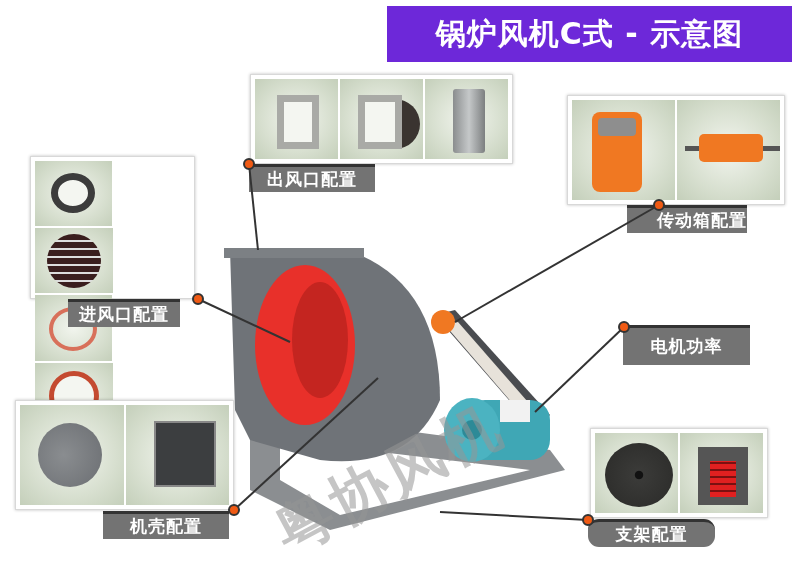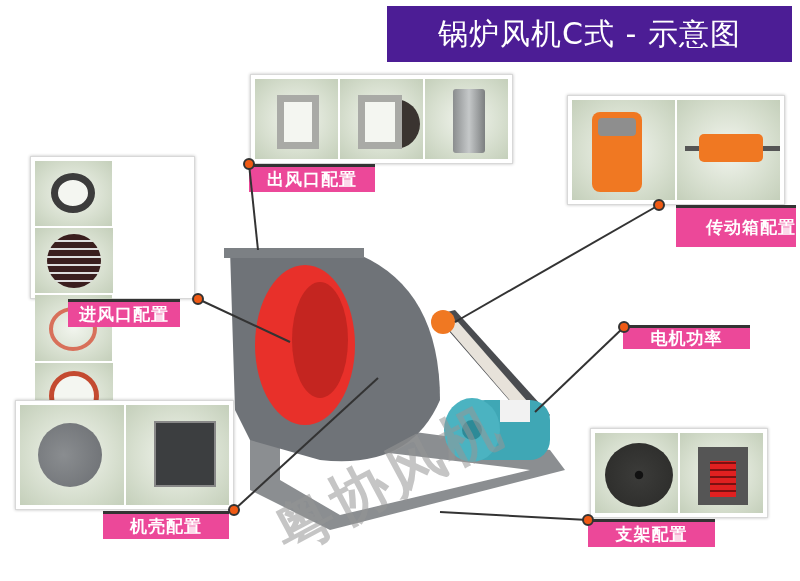--- a/index.html
+++ b/index.html
@@ -1,36 +1,36 @@
 <!DOCTYPE html>
 <html><head>
 <meta charset="utf-8">
 <style>
   * { box-sizing: border-box; margin: 0; padding: 0; }
   html, body { width: 800px; height: 581px; background: #ffffff; overflow: hidden; }
   body { position: relative; font-family: "DejaVu Sans", sans-serif; }
 
   .title-bar {
     position: absolute; left: 387px; top: 6px; width: 405px; height: 56px;
-    background: #4c1d95; color: #ffffff; display: flex; align-items: center; justify-content: center;
-    font-size: 30px; font-weight: normal; letter-spacing: 1px;
+    background: #6d28d9; color: #ffffff; display: flex; align-items: center; justify-content: center;
+    font-size: 30px; font-weight: bold; letter-spacing: 1px;
   }
 
   .panel {
     position: absolute; background: #ffffff; border: 1px solid #d8d8d8;
     box-shadow: 0 0 3px rgba(0,0,0,0.25); padding: 4px; display: flex; gap: 2px;
   }
   .panel.grid2x2 { flex-wrap: wrap; }
   .cell {
     flex: 1; position: relative; overflow: hidden;
     background: radial-gradient(ellipse at center, #f2f5ee 0%, #d7dfcf 60%, #c4cfba 100%);
   }
 
   .label {
-    position: absolute; background: #ec4899; color: #ffffff; font-weight: bold;
+    position: absolute; background: #737373; color: #ffffff; font-weight: bold;
     font-size: 17px; letter-spacing: 1px; display: flex; align-items: center; justify-content: center;
     border-top: 3px solid #333333;
   }
   .dot {
     position: absolute; width: 12px; height: 12px; border-radius: 50%;
     background: #f05a14; border: 2px solid #333333; z-index: 5;
   }
 
   svg.lines { position: absolute; left: 0; top: 0; z-index: 4; pointer-events: none; }
 
@@ -74,41 +74,41 @@
   <div class="cell">
     <div style="position:absolute;left:20px;top:12px;width:50px;height:80px;background:#f07822;border-radius:8px;"></div>
     <div style="position:absolute;left:26px;top:18px;width:38px;height:18px;background:#8e8e8e;border-radius:4px;"></div>
   </div>
   <div class="cell">
     <div style="position:absolute;left:8px;top:46px;width:96px;height:5px;background:#555;"></div>
     <div style="position:absolute;left:22px;top:34px;width:64px;height:28px;background:#f07822;border-radius:5px;"></div>
   </div>
 </div>
 <div class="dot" style="left:653px;top:199px;"></div>
-<div class="label" style="left:676px;top:205px;width:120px;height:42px;padding-left:30px;">传动箱配置</div>
+<div class="label" style="left:627px;top:205px;width:120px;height:28px;padding-left:30px;">传动箱配置</div>
 
 <div class="panel grid2x2" style="left:30px;top:156px;width:165px;height:143px;">
   <div class="cell" style="flex:0 0 77px;height:65px;">
     <div style="position:absolute;left:16px;top:12px;width:44px;height:40px;border-radius:50%;border:7px solid #3c3c3c;background:#f4f6f1;"></div>
   </div>
   <div class="cell" style="flex:0 0 78px;height:65px;">
     <div style="position:absolute;left:12px;top:6px;width:54px;height:54px;border-radius:50%;background:repeating-linear-gradient(0deg,#3a1e1e 0 6px,#ddd 6px 8px),#3a1e1e;"></div>
   </div>
   <div class="cell" style="flex:0 0 77px;height:66px;">
     <div style="position:absolute;left:14px;top:12px;width:48px;height:44px;border-radius:50%;border:4px solid #d8705a;"></div>
   </div>
   <div class="cell" style="flex:0 0 78px;height:66px;">
     <div style="position:absolute;left:14px;top:8px;width:50px;height:50px;border-radius:50%;border:5px solid #c44a30;background:#f4f6f1;"></div>
   </div>
 </div>
 <div class="dot" style="left:192px;top:293px;"></div>
 <div class="label" style="left:68px;top:299px;width:112px;height:28px;">进风口配置</div>
 
 <div class="dot" style="left:618px;top:321px;"></div>
-<div class="label" style="left:623px;top:325px;width:127px;height:24px;">电机功率</div>
+<div class="label" style="left:623px;top:325px;width:127px;height:40px;">电机功率</div>
 
 <div class="panel" style="left:15px;top:400px;width:219px;height:110px;">
   <div class="cell">
     <div style="position:absolute;left:18px;top:18px;width:64px;height:64px;border-radius:50%;background:radial-gradient(circle at 40% 50%,#8a8d90,#6b6e72);"></div>
   </div>
   <div class="cell">
     <div style="position:absolute;left:28px;top:16px;width:62px;height:66px;background:#3c3e40;border:2px solid #888;"></div>
   </div>
 </div>
 <div class="dot" style="left:228px;top:504px;"></div>
@@ -117,21 +117,21 @@
 <div class="panel" style="left:590px;top:428px;width:178px;height:90px;">
   <div class="cell">
     <div style="position:absolute;left:10px;top:10px;width:68px;height:64px;border-radius:50%;background:radial-gradient(circle,#111 0 8%,#3a3a38 10%,#2a2a28 100%);"></div>
   </div>
   <div class="cell">
     <div style="position:absolute;left:18px;top:14px;width:50px;height:58px;background:#555;"></div>
     <div style="position:absolute;left:30px;top:28px;width:26px;height:36px;background:repeating-linear-gradient(0deg,#e02020 0 5px,#7a1010 5px 7px);"></div>
   </div>
 </div>
 <div class="dot" style="left:582px;top:514px;"></div>
-<div class="label" style="left:588px;top:519px;width:127px;height:28px;">支架配置</div>
+<div class="label" style="left:588px;top:519px;width:127px;height:28px;border-radius:11px;">支架配置</div>
 
 <div class="machine">
   <svg width="390" height="300" viewBox="0 0 390 300">
 
     <polygon points="40,180 340,220 355,240 120,300 40,260" fill="#8b8e91"></polygon>
     <polygon points="70,210 320,240 130,285 70,250" fill="#ffffff"></polygon>
 
     <path d="M20,20 L150,25 Q230,60 230,170 Q200,240 110,230 L40,210 L25,180 Z" fill="#6f7378"></path>
     <rect x="14" y="18" width="140" height="10" fill="#7c8084"></rect>
 

